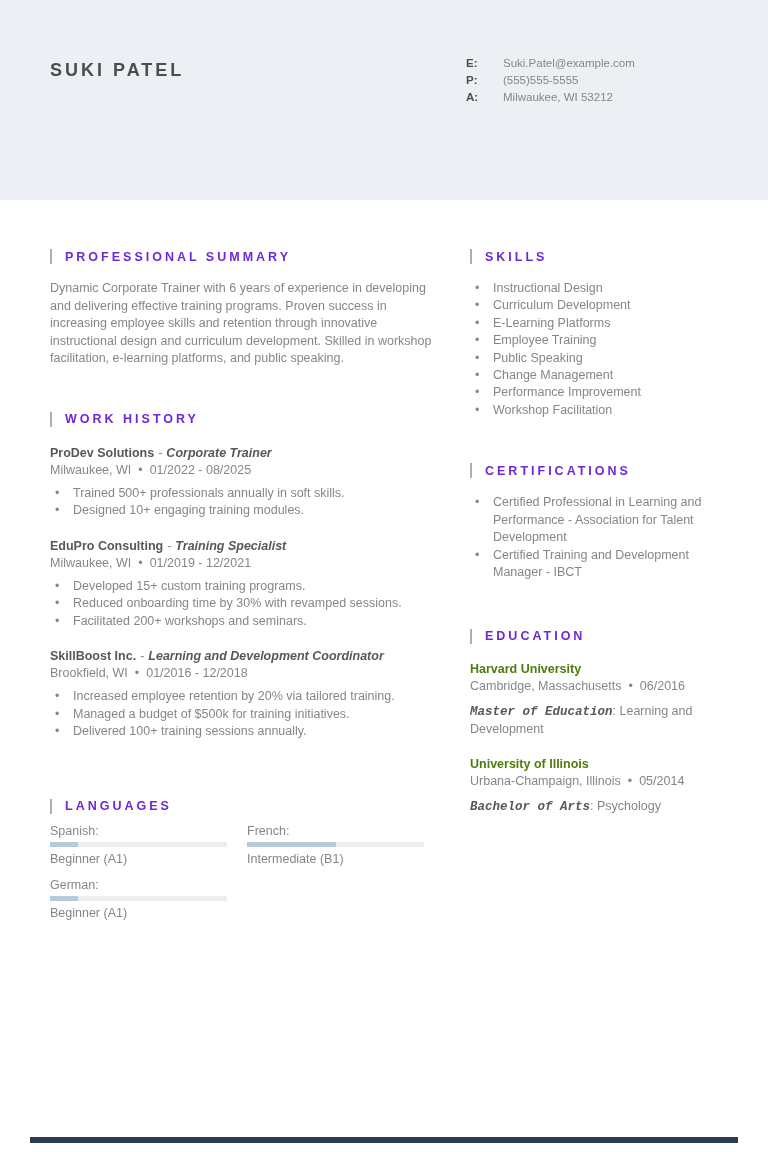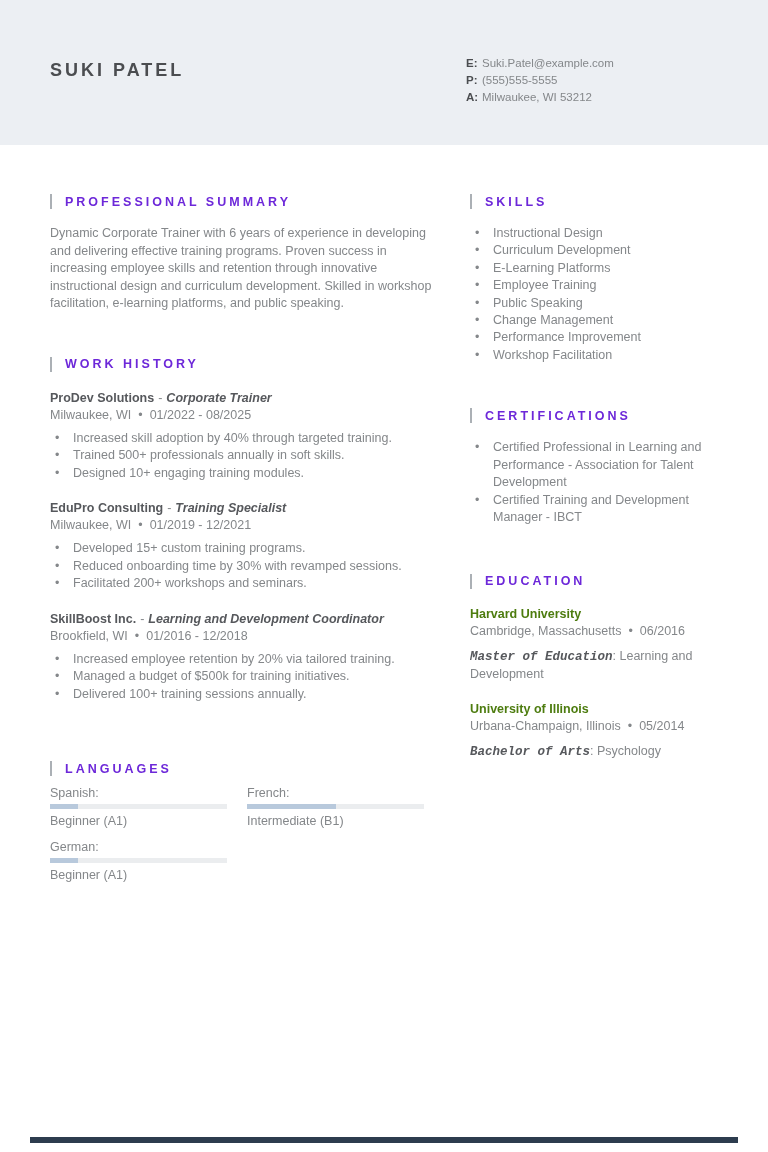--- a/index.html
+++ b/index.html
@@ -8,30 +8,30 @@
     width: 768px;
     height: 1152px;
     background: #ffffff;
     font-family: "Liberation Sans", sans-serif;
     overflow: hidden;
   }
   .accent-bar { position: absolute; left: 30px; right: 30px; height: 6px; }
   .accent-bar.top { top: 8px; }
   .accent-bar.bottom { bottom: 9px; }
 
-  .header { position: relative; height: 145px; }
+  .header { position: relative; height: 200px; }
   .name {
     position: absolute; left: 50px; top: 60px; margin: 0;
     font-size: 18px; font-weight: bold; letter-spacing: 3px;
     color: #4b4d50;
   }
   .contact { position: absolute; left: 466px; top: 55px; font-size: 11.5px; line-height: 17px; }
   .contact-row { white-space: nowrap; }
   .clabel { font-weight: bold; color: #4b4d50; display: inline-block; width: 16px; }
-  .cvalue { color: #84878a; }
+  .cvalue { color: #84878a; margin-left: 21px; }
 
   .body { display: flex; padding: 49px 50px 0 50px; gap: 28px; }
   .col-left  { width: 392px; flex: none; }
   .col-right { width: 248px; flex: none; }
 
   .section-title {
     display: flex; align-items: center;
     font-size: 12.5px; font-weight: bold; letter-spacing: 3px;
     color: #6d28d9;
   }
@@ -109,21 +109,20 @@
         </div>
 
         <div class="job">
           <div class="job-head">
             <span class="company">ProDev Solutions</span><span class="sep">-</span><span class="role">Corporate Trainer</span>
           </div>
           <div class="meta-line">
             <span>Milwaukee, WI</span><span class="dot">•</span><span>01/2022 - 08/2025</span>
           </div>
           <ul class="bullets">
-            <li>Increased skill adoption by 40% through targeted training.</li>
             <li>Trained 500+ professionals annually in soft skills.</li>
             <li>Designed 10+ engaging training modules.</li>
           </ul>
         </div>
 
         <div class="job">
           <div class="job-head">
             <span class="company">EduPro Consulting</span><span class="sep">-</span><span class="role">Training Specialist</span>
           </div>
           <div class="meta-line">

